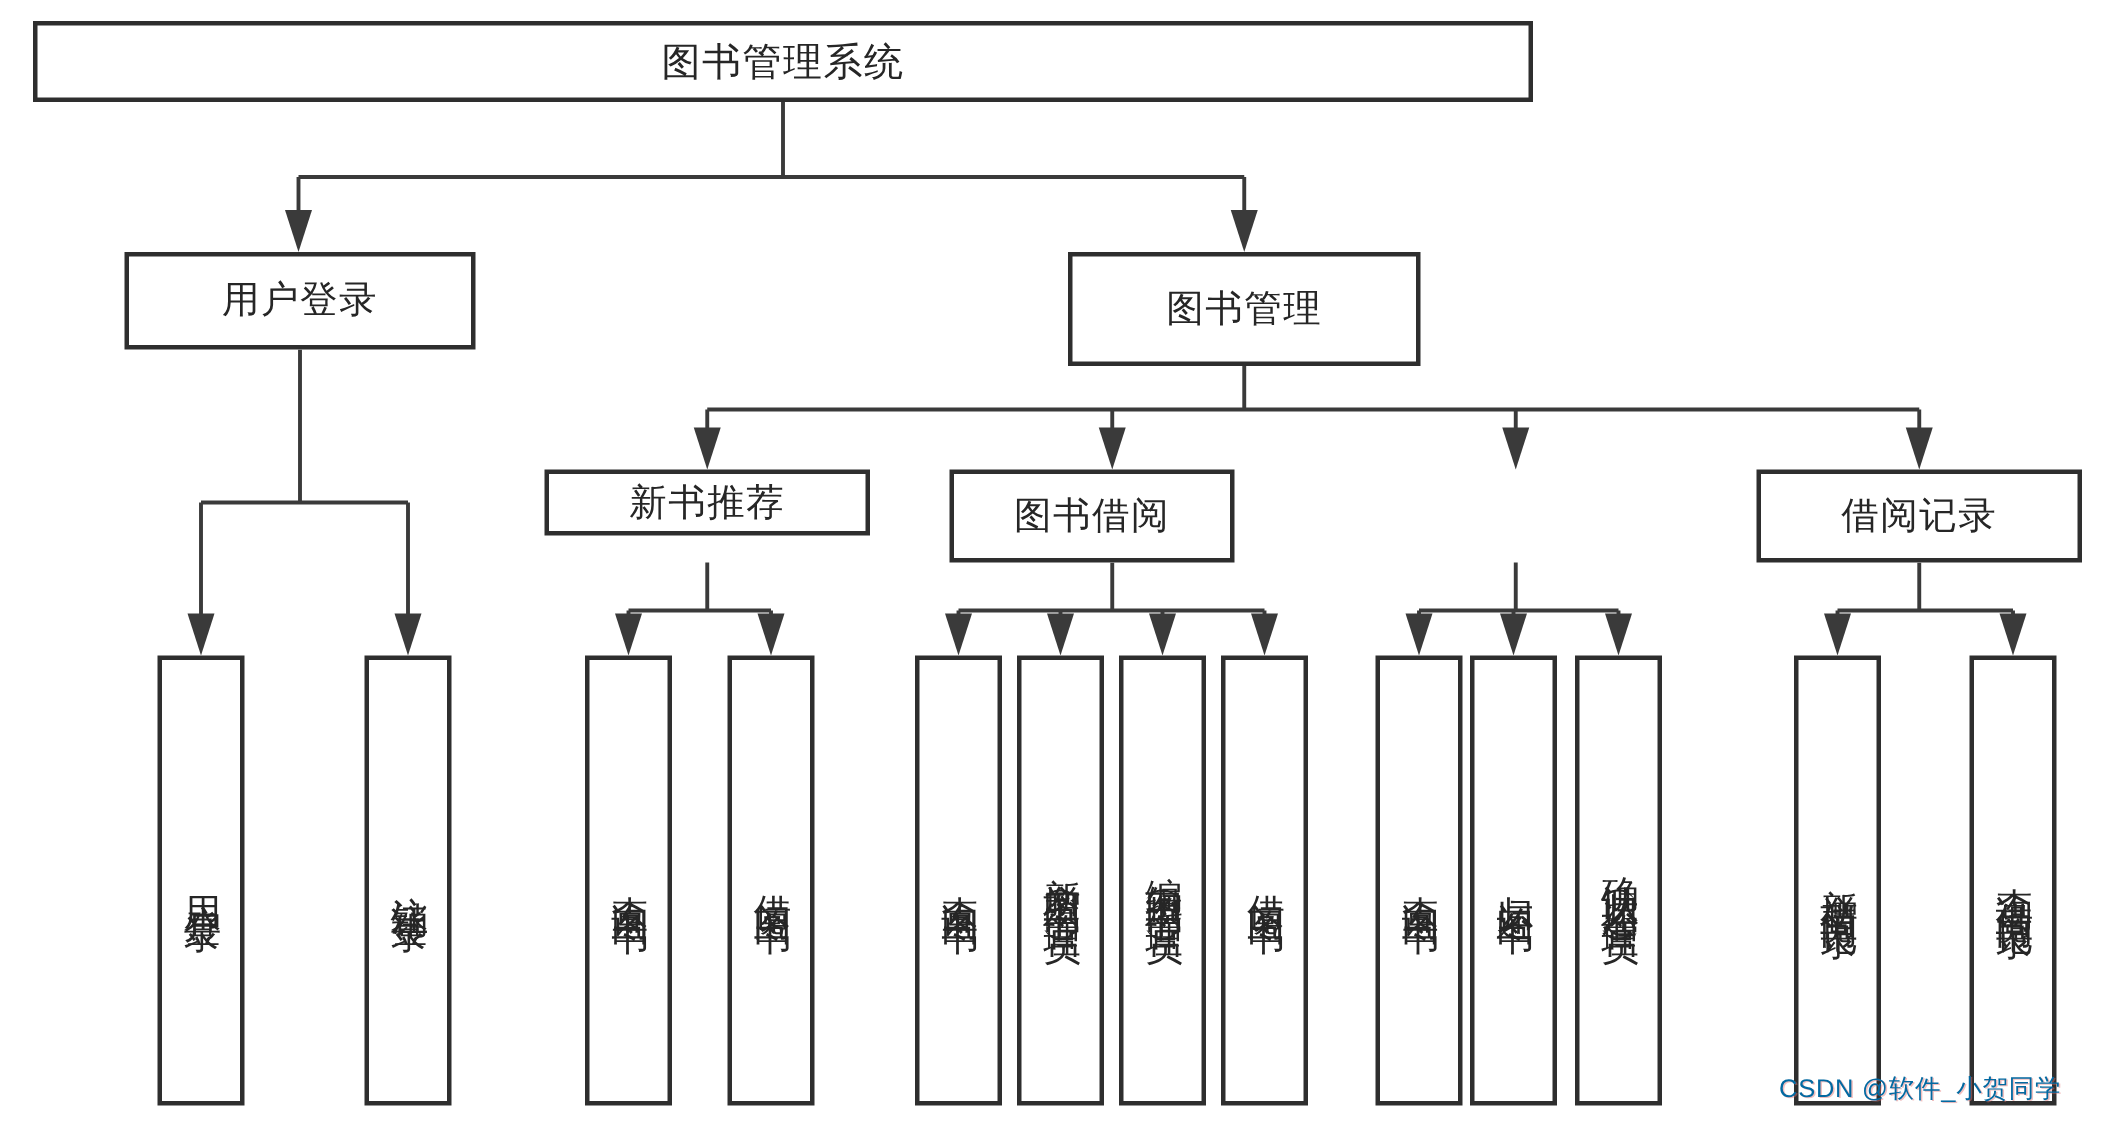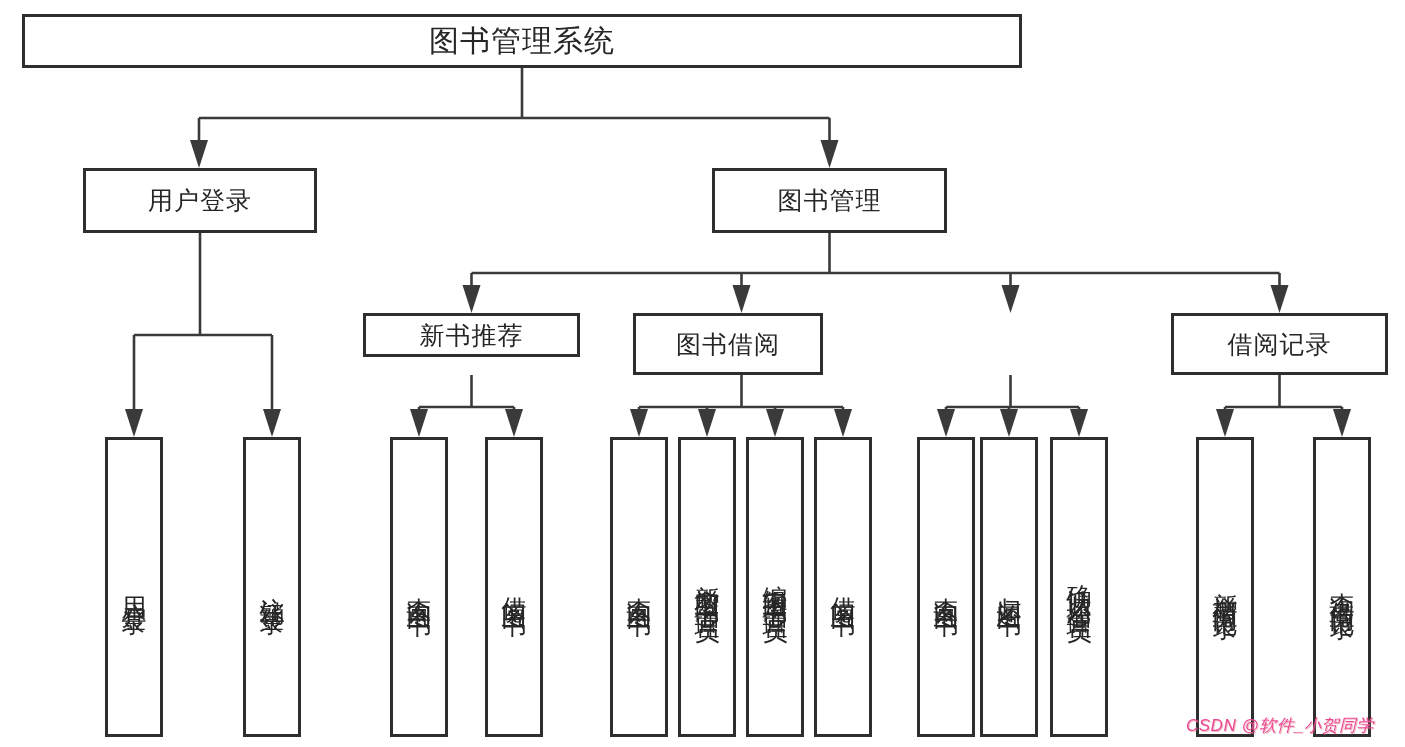--- a/index.html
+++ b/index.html
@@ -15,39 +15,38 @@
     position:absolute;
     box-sizing:border-box;
     background:#ffffff;
     border:3px solid #2e2e2e;
     display:flex;align-items:center;justify-content:center;
     color:#262626;
     z-index:2;
     line-height:1;
   }
   .node.h{font-size:25px;letter-spacing:1px;}
-  .node.root{font-size:30px;}
+  .node.root{font-size:26px;}
   .node.leaf{
     writing-mode:vertical-rl;
     text-orientation:mixed;
     font-size:25px;
     letter-spacing:5px;
     width:58px;height:300px;
     top:437px;
   }
   .watermark{
     position:absolute;
     left:1186px;top:714px;
     z-index:3;
     font-size:17px;
     letter-spacing:0.5px;
-    color:#ec4899;
+    color:#0369a1;
     text-shadow:1px 1px 0 rgba(224,110,110,0.45);
     white-space:nowrap;
-    font-style:italic;
   }
 </style>
 </head>
 <body>
 
 <div class="canvas">
 
   <svg class="wires" width="1405" height="747" viewBox="0 0 1405 747">
     <g stroke="#3a3a3a" stroke-width="2.6" fill="none">
 
@@ -110,21 +109,21 @@
       <polygon points="1000,409 1018,409 1009,437"></polygon>
       <polygon points="1070,409 1088,409 1079,437"></polygon>
       <polygon points="1216,409 1234,409 1225,437"></polygon>
       <polygon points="1333,409 1351,409 1342,437"></polygon>
     </g>
   </svg>
 
   <div class="node h root" style="left:22px;top:14px;width:1000px;height:54px;">图书管理系统</div>
 
   <div class="node h" style="left:83px;top:168px;width:234px;height:65px;">用户登录</div>
-  <div class="node h" style="left:712px;top:168px;width:235px;height:65px;">图书管理</div>
+  <div class="node h" style="left:712px;top:168px;width:235px;height:76px;">图书管理</div>
 
   <div class="node h" style="left:363px;top:313px;width:217px;height:44px;">新书推荐</div>
   <div class="node h" style="left:633px;top:313px;width:190px;height:62px;">图书借阅</div>
   <div class="node h" style="left:1171px;top:313px;width:217px;height:62px;">借阅记录</div>
 
   <div class="node leaf" style="left:105px;">用户登录</div>
   <div class="node leaf" style="left:243px;">注销登录</div>
 
   <div class="node leaf" style="left:390px;">查询图书</div>
   <div class="node leaf" style="left:485px;">借阅图书</div>

